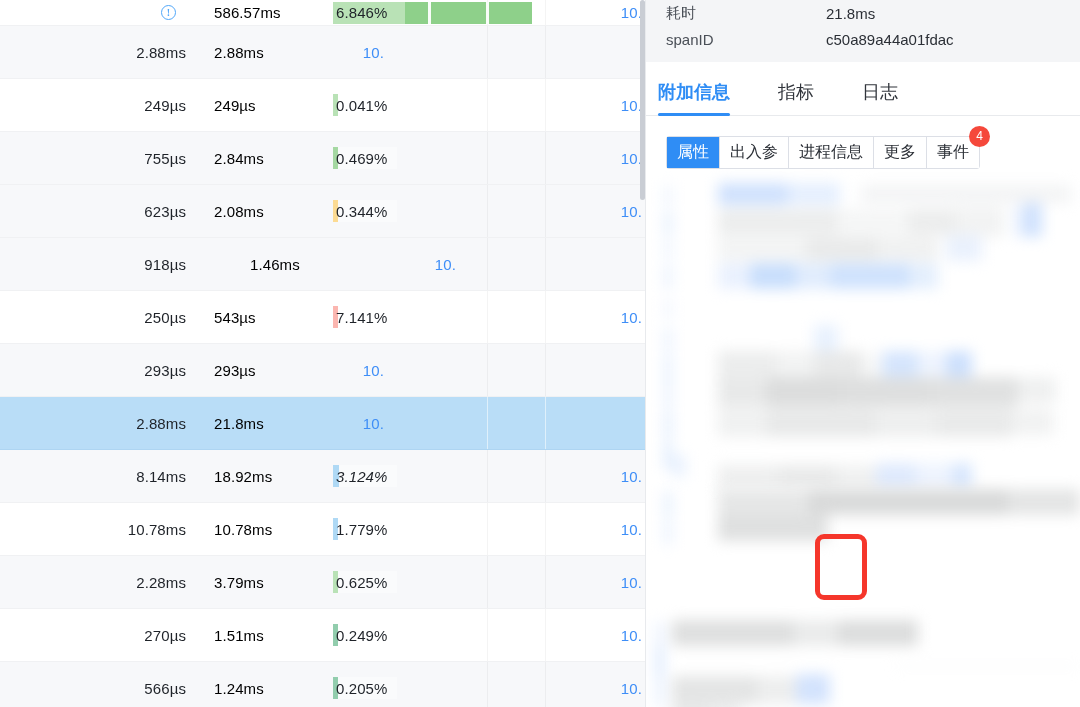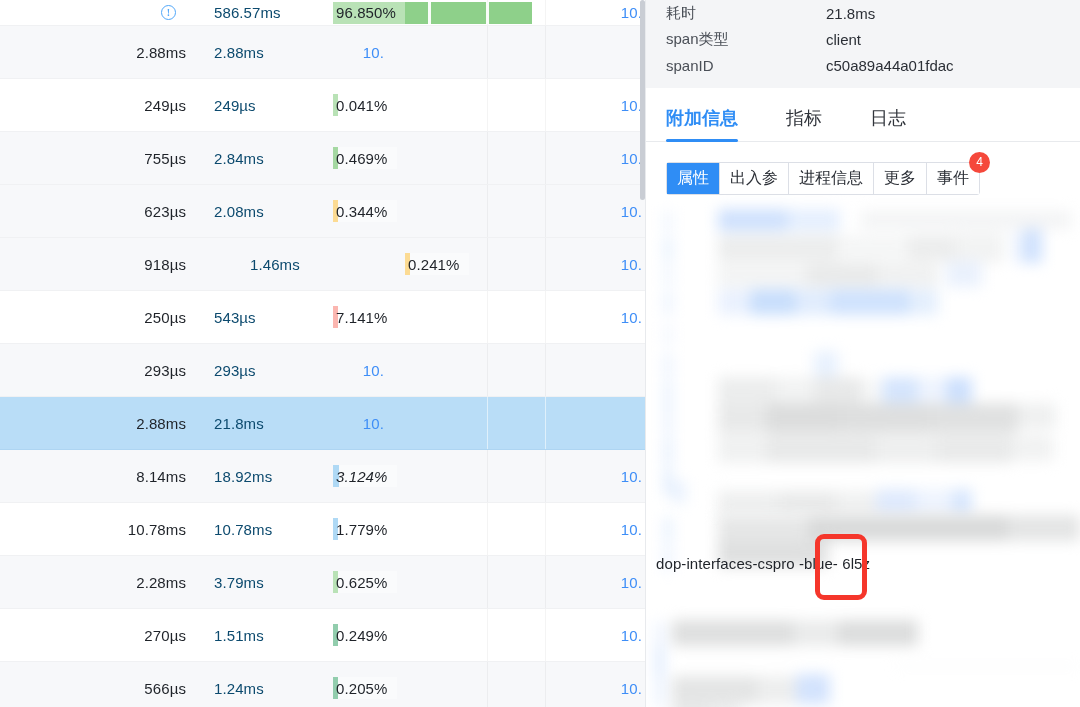--- a/index.html
+++ b/index.html
@@ -39,21 +39,21 @@
     pointer-events: none;
   }
   .row.selected .col-div { background: rgba(255,255,255,0.55); }
 
   .c-self {
     width: 200px; text-align: right; padding-right: 14px;
     font-size: 15px; color: #1f2329; letter-spacing: .1px;
   }
   .c-total {
     width: 130px; text-align: left; padding-left: 14px;
-    font-size: 15px; color: #0c4a6e; letter-spacing: .1px;
+    font-size: 15px; color: #000000; letter-spacing: .1px;
   }
   .c-bar {
     position: relative; flex: 1 1 auto; height: 53px;
     display: flex; align-items: center;
   }
   .c-ip {
     width: 58px; text-align: right; padding-right: 4px;
     font-size: 15px; color: #3e8ef7; letter-spacing: .1px;
   }
 
@@ -114,21 +114,21 @@
     background: #f4f5f7;
     padding: 0 0 10px 0;
     margin: 0 0 0 0;
   }
   .meta-row { display: flex; align-items: center; height: 26px; padding-left: 20px; }
   .meta-key { width: 160px; font-size: 15px; color: #4a4f57; }
   .meta-val { font-size: 15px; color: #2b2f36; }
 
   .tabs-main {
     display: flex; align-items: flex-end; gap: 48px;
-    padding: 18px 0 0 20px;
+    padding: 18px 0 0 12px;
     border-bottom: 1px solid #e8eaed;
     margin-right: 0px;
   }
   .tab-main {
     position: relative;
     font-size: 18px; color: #30343b; padding-bottom: 11px;
     cursor: pointer; white-space: nowrap;
   }
   .tab-main.active { color: #2f8df5; font-weight: 700; }
   .tab-main.active::after {
@@ -188,21 +188,21 @@
           <div class="info-icon-wrap">
             <div class="info-icon">!</div>
           </div>
           <div class="c-total">586.57ms</div>
           <div class="c-bar" style="height: 26px;">
             <div class="bar-track">
               <div class="bar-fill" style="width: 198.542px; background: rgb(142, 208, 138);"></div>
               <div class="label-shade" style="width: 72px;"></div>
               <div class="tick-stop" style="left: 98px;"></div>
               <div class="tick-stop" style="left: 156px;"></div>
-              <div class="bar-label">96.850%</div>
+              <div class="bar-label">6.846%</div>
             </div>
           </div>
           <div class="c-ip">10.</div>
         </div>
         <div class="row alt" style="height: 53px;">
           <div class="col-div" style="left: 487px;"></div>
           <div class="col-div" style="left: 545px;"></div>
           <div class="c-self">2.88ms</div>
           <div class="c-total">2.88ms</div>
           <div class="c-ip">10.</div>
@@ -247,27 +247,20 @@
               <div class="bar-label">0.344%</div>
             </div>
           </div>
           <div class="c-ip">10.</div>
         </div>
         <div class="row alt" style="height: 53px; gap: 36px;">
           <div class="col-div" style="left: 487px;"></div>
           <div class="col-div" style="left: 545px;"></div>
           <div class="c-self">918µs</div>
           <div class="c-total">1.46ms</div>
-          <div class="c-bar" style="height: 53px;">
-            <div class="bar-track">
-              <div class="bar-fill" style="width: 5px; background: rgb(251, 197, 81);"></div>
-              <div class="label-shade" style="width: 64px;"></div>
-              <div class="bar-label">0.241%</div>
-            </div>
-          </div>
           <div class="c-ip">10.</div>
         </div>
         <div class="row" style="height: 53px;">
           <div class="col-div" style="left: 487px;"></div>
           <div class="col-div" style="left: 545px;"></div>
           <div class="c-self">250µs</div>
           <div class="c-total">543µs</div>
           <div class="c-bar" style="height: 53px;">
             <div class="bar-track">
               <div class="bar-fill" style="width: 5px; background: rgb(249, 138, 128);"></div>
@@ -367,24 +360,20 @@
       <div class="v-scroll-thumb"></div>
     </div>
   </div>
 
   <div class="detail-pane">
 
     <div class="meta-box">
       <div class="meta-row">
         <span class="meta-key">耗时</span>
         <span class="meta-val">21.8ms</span>
-      </div>
-      <div class="meta-row">
-        <span class="meta-key">span类型</span>
-        <span class="meta-val">client</span>
       </div>
       <div class="meta-row">
         <span class="meta-key">spanID</span>
         <span class="meta-val">c50a89a44a01fdac</span>
       </div>
     </div>
 
     <div class="tabs-main">
       <div class="tab-main active">附加信息</div>
       <div class="tab-main">指标</div>
@@ -463,21 +452,20 @@
     <div class="blur-area" style="height:72px; margin-top:-4px;">
       <div class="blk" style="left:18px;  top:2px;   width:8px;   height:26px; background:#e4effd;"></div>
       <div class="blk" style="left:72px;  top:0px;   width:90px;  height:26px; background:#e6e7e7;"></div>
       <div class="blk" style="left:162px; top:0px;   width:200px; height:26px; background:#d9dada;"></div>
       <div class="blk" style="left:362px; top:0px;   width:72px;  height:26px; background:#e4e5e5;"></div>
       <div class="blk" style="left:72px;  top:26px;  width:110px; height:26px; background:#dfe0e0;"></div>
       <div class="blk" style="left:18px;  top:30px;  width:8px;   height:26px; background:#eaf2fe;"></div>
     </div>
 
     <div class="attr-row">
-      <div class="attr-value">dop-interfaces-cspro -blue- 6l5z</div>
       <div class="red-box"></div>
     </div>
 
     <div class="blur-area2" style="position:absolute; left:0; top:612px; width:434px;">
       <div class="blk" style="left:10px;  top:2px;   width:8px;   height:26px; background:#e9f1fe;"></div>
       <div class="blk" style="left:26px;  top:0px;   width:122px; height:26px; background:#dedfdf;"></div>
       <div class="blk" style="left:148px; top:0px;   width:44px;  height:26px; background:#eaebeb;"></div>
       <div class="blk" style="left:192px; top:0px;   width:80px;  height:26px; background:#dcdddd;"></div>
       <div class="blk" style="left:10px;  top:26px;  width:8px;   height:34px; background:#dbe9fd;"></div>
       <div class="blk" style="left:10px;  top:56px;  width:8px;   height:30px; background:#e7f0fe;"></div>

